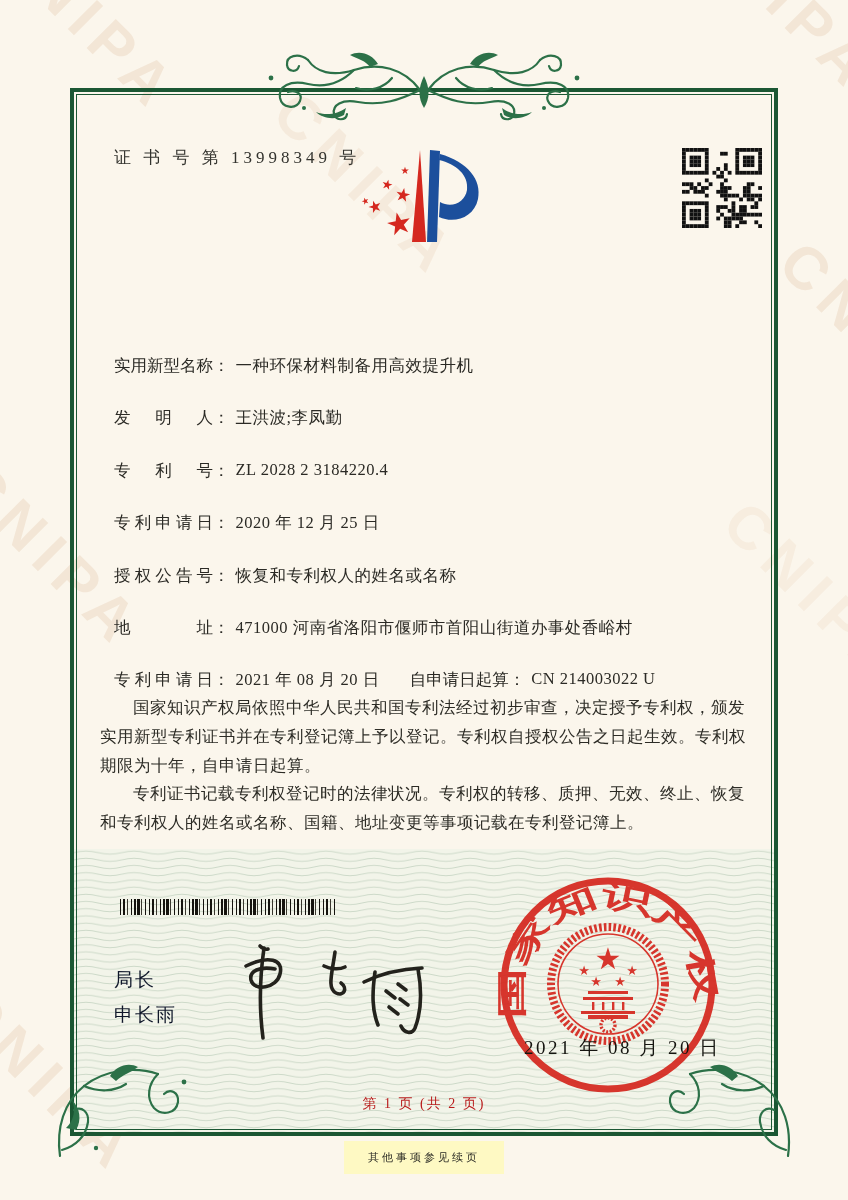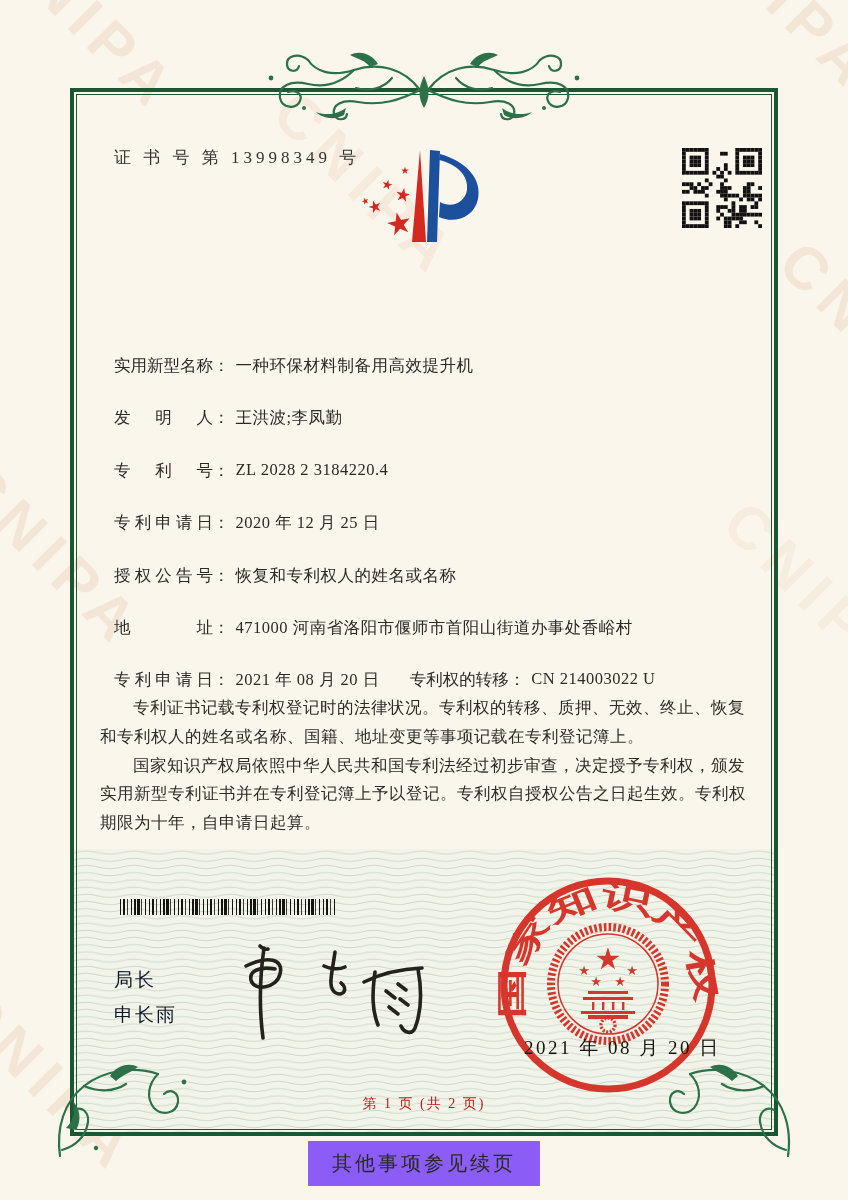--- a/index.html
+++ b/index.html
@@ -54,21 +54,21 @@
   .signature{position:absolute;left:228px;top:936px;}
 
   .seal{position:absolute;left:492px;top:872px;z-index:5;}
   .seal-date{position:absolute;left:524px;top:1035px;z-index:6;font-size:19px;
              letter-spacing:2.5px;color:#151510;}
 
   .page-footer{position:absolute;left:0;top:1095px;width:848px;text-align:center;
                font-size:14px;letter-spacing:2px;color:#b91c1c;z-index:5;}
 
   .cont-note{position:absolute;left:50%;transform:translateX(-50%);top:1141px;
-             background:#8b5cf6;padding:9px 24px;font-size:20px;letter-spacing:3px;
+             background:#fef9c3;padding:9px 24px;font-size:11px;letter-spacing:3px;
              color:#2a2a24;z-index:5;}
 </style>
 </head>
 <body>
 
 <div id="page">
 
   <span class="wm" style="left:-30px;top:-16px;">CNIPA</span>
   <span class="wm" style="left:250px;top:150px;opacity:.75;">CNIPA</span>
   <span class="wm" style="left:668px;top:-36px;">CNIPA</span>
@@ -370,27 +370,27 @@
       <div class="frow">
         <span class="flabel">专利申请日</span><span class="fcolon">：</span><span class="fvalue">2020 年 12 月 25 日</span>
       </div>
       <div class="frow">
         <span class="flabel">授权公告号</span><span class="fcolon">：</span><span class="fvalue">恢复和专利权人的姓名或名称</span>
       </div>
       <div class="frow">
         <span class="flabel">地址</span><span class="fcolon">：</span><span class="fvalue">471000  河南省洛阳市偃师市首阳山街道办事处香峪村</span>
       </div>
       <div class="frow">
-        <span class="flabel">专利申请日</span><span class="fcolon">：</span><span class="fvalue">2021 年 08 月 20 日</span><span class="fgroup2"><span>专利权的转移</span><span>：</span><span class="fvalue">CN 214003022 U</span></span>
+        <span class="flabel">专利申请日</span><span class="fcolon">：</span><span class="fvalue">2021 年 08 月 20 日</span><span class="fgroup2"><span>自申请日起算</span><span>：</span><span class="fvalue">CN 214003022 U</span></span>
       </div>
     </div>
 
     <div class="paras">
+      <p>国家知识产权局依照中华人民共和国专利法经过初步审查，决定授予专利权，颁发实用新型专利证书并在专利登记簿上予以登记。专利权自授权公告之日起生效。专利权期限为十年，自申请日起算。</p>
       <p>专利证书记载专利权登记时的法律状况。专利权的转移、质押、无效、终止、恢复和专利权人的姓名或名称、国籍、地址变更等事项记载在专利登记簿上。</p>
-      <p>国家知识产权局依照中华人民共和国专利法经过初步审查，决定授予专利权，颁发实用新型专利证书并在专利登记簿上予以登记。专利权自授权公告之日起生效。专利权期限为十年，自申请日起算。</p>
     </div>
 
     <div class="barcode"></div>
 
     <div class="signer">
       <div>局长</div>
       <div>申长雨</div>
     </div>
 
     <div class="signature">

